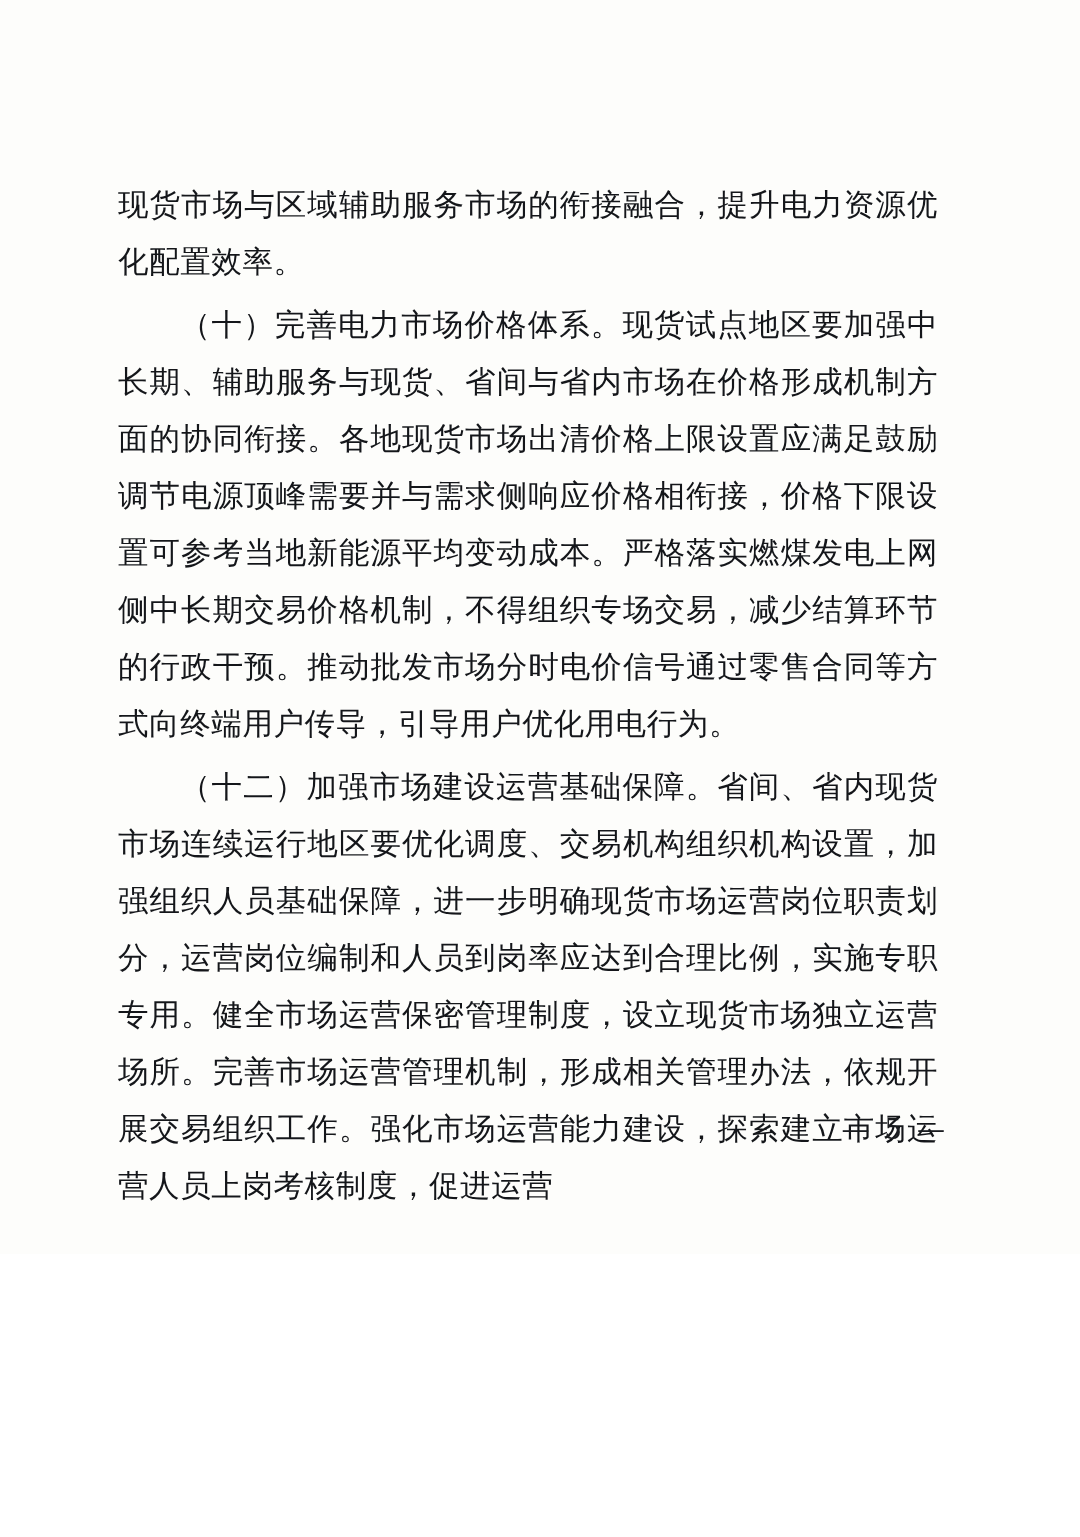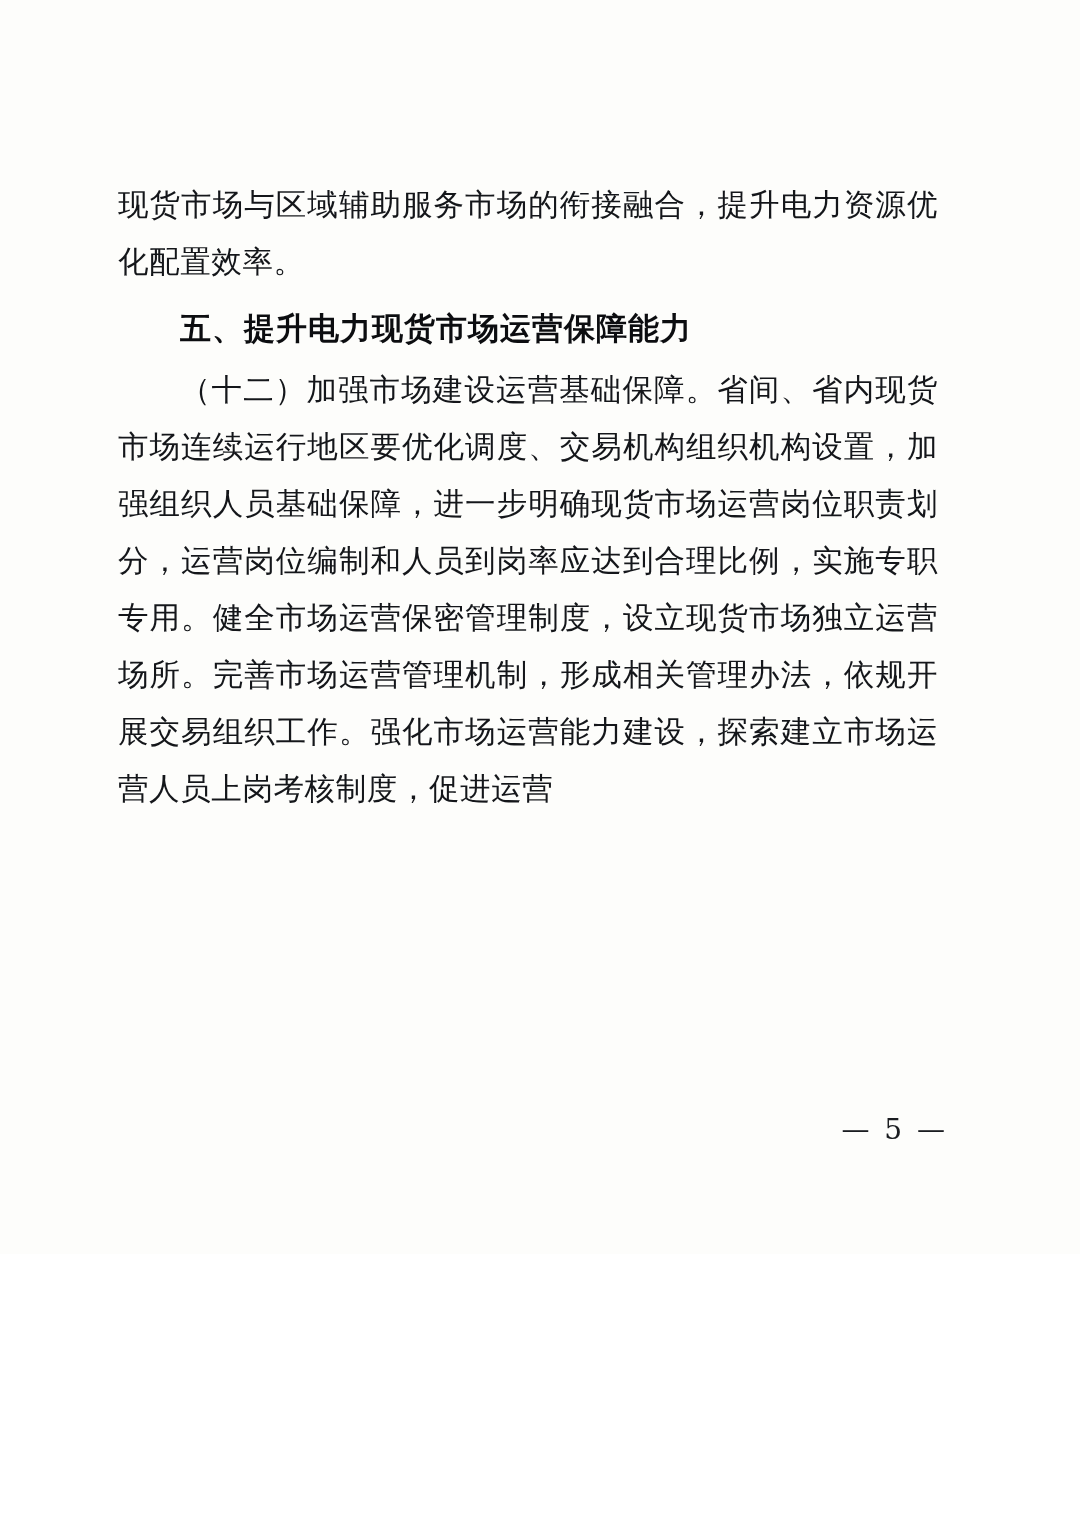--- a/index.html
+++ b/index.html
@@ -55,22 +55,22 @@
   }
 </style>
 </head>
 <body>
 
 <div class="page">
   <div class="doc-body">
 
     <p class="para">现货市场与区域辅助服务市场的衔接融合，提升电力资源优化配置效率。</p>
 
+    <p class="para indent">（十）完善电力市场价格体系。现货试点地区要加强中长期、辅助服务与现货、省间与省内市场在价格形成机制方面的协同衔接。各地现货市场出清价格上限设置应满足鼓励调节电源顶峰需要并与需求侧响应价格相衔接，价格下限设置可参考当地新能源平均变动成本。严格落实燃煤发电上网侧中长期交易价格机制，不得组织专场交易，减少结算环节的行政干预。推动批发市场分时电价信号通过零售合同等方式向终端用户传导，引导用户优化用电行为。</p>
 
 
-    <h2 class="heading">五、提升电力现货市场运营保障能力</h2>
 
     <p class="para indent">（十二）加强市场建设运营基础保障。省间、省内现货市场连续运行地区要优化调度、交易机构组织机构设置，加强组织人员基础保障，进一步明确现货市场运营岗位职责划分，运营岗位编制和人员到岗率应达到合理比例，实施专职专用。健全市场运营保密管理制度，设立现货市场独立运营场所。完善市场运营管理机制，形成相关管理办法，依规开展交易组织工作。强化市场运营能力建设，探索建立市场运营人员上岗考核制度，促进运营</p>
 
   </div>
 
   <div class="page-number">— 5 —</div>
 </div>
 
 </body></html>

